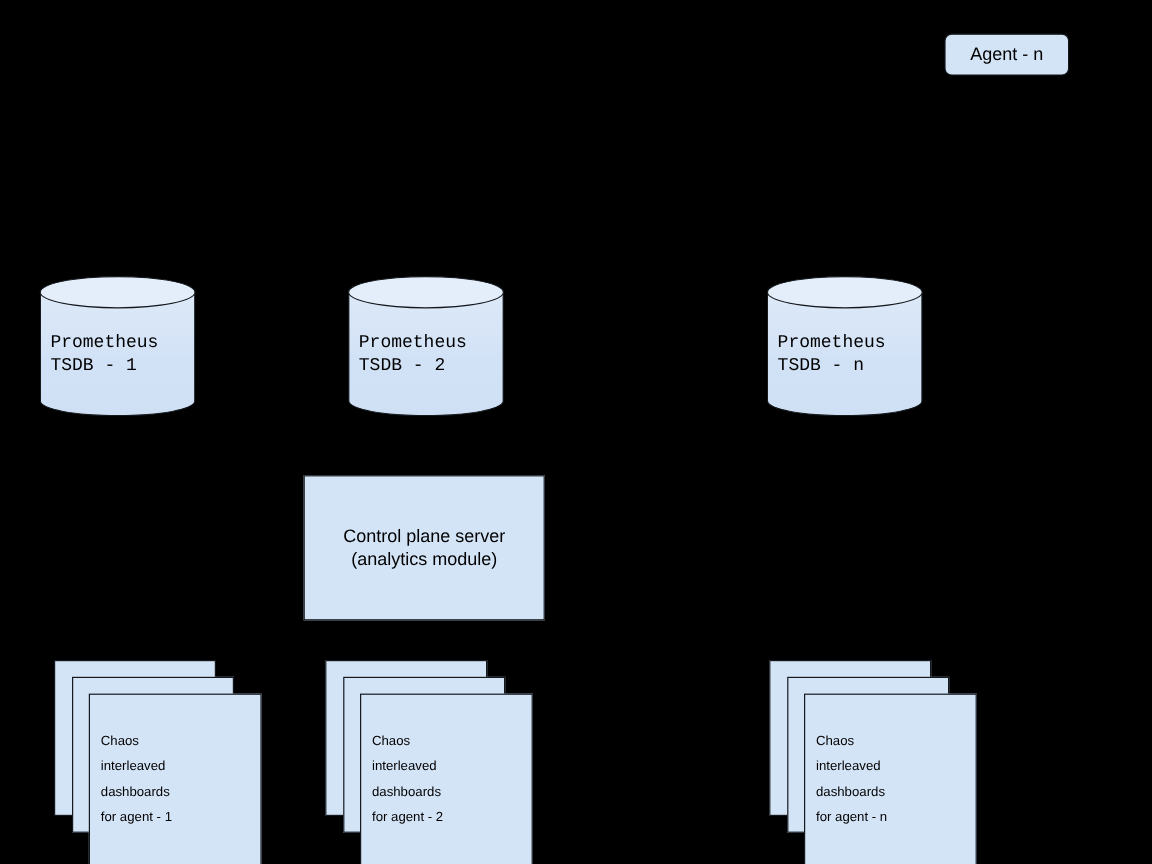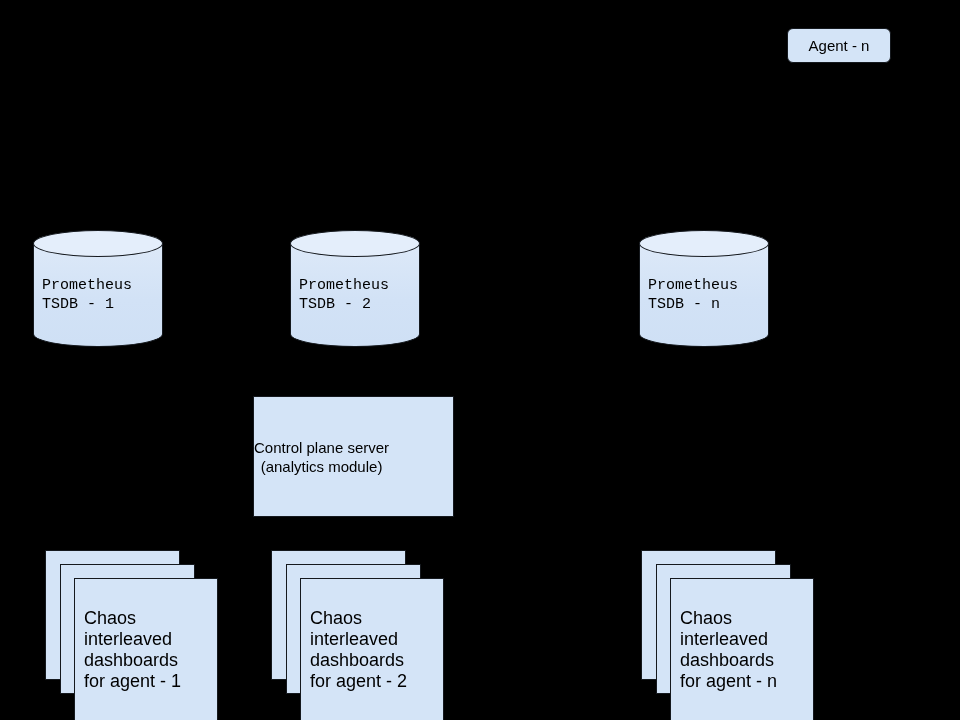--- a/index.html
+++ b/index.html
@@ -80,21 +80,21 @@
   }
 
   
   .rect-box {
     position: absolute;
     background: #d4e4f7;
     border: 1px solid #15191e;
     box-sizing: border-box;
     display: flex;
     align-items: center;
-    justify-content: flex-start;
+    justify-content: center;
     text-align: center;
     font-family: "Liberation Sans", sans-serif;
     font-size: 15px;
     line-height: 19px;
     color: #000000;
     white-space: pre-line;
   }
 
   
   .card-stack {
@@ -113,21 +113,21 @@
   .card.back  { left: 0px;  top: 0px;  }
   .card.mid   { left: 15px; top: 14px; }
   .card.front { left: 29px; top: 28px; width: 144px; height: 147px; }
   .card-text {
     position: absolute;
     left: 39px;
     top: 58px;
     width: 126px;
     color: #000000;
     font-family: "Liberation Sans", sans-serif;
-    font-size: 18px;
+    font-size: 11px;
     line-height: 21px;
     white-space: pre-line;
   }
 
   
   #connectors {
     position: absolute;
     left: 0;
     top: 0;
     width: 960px;

